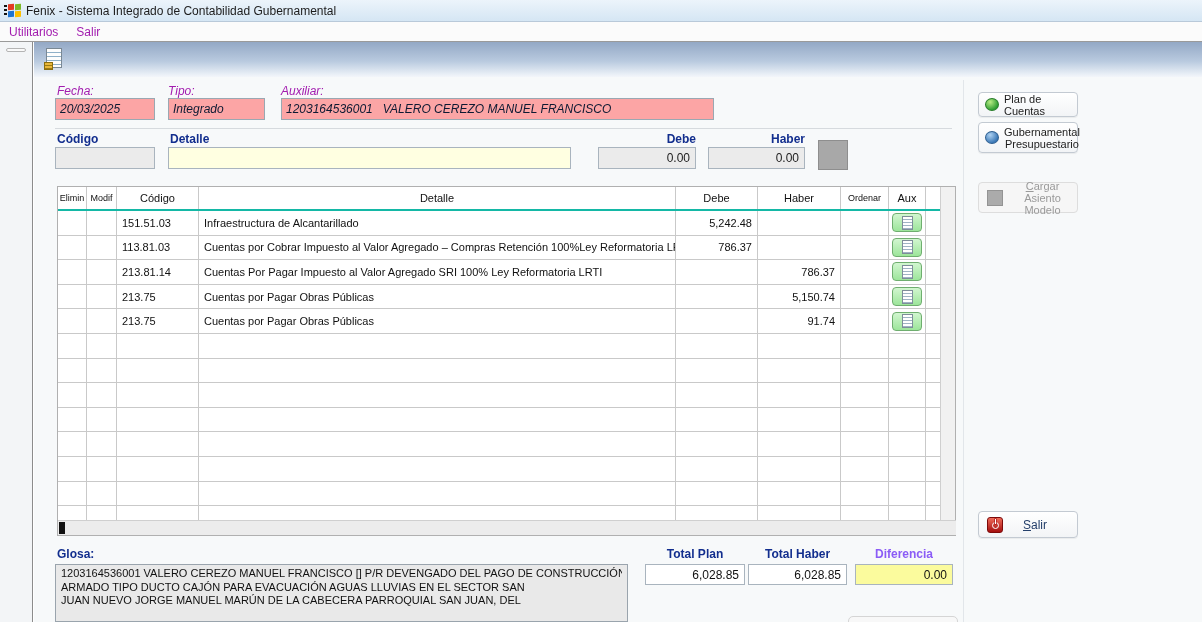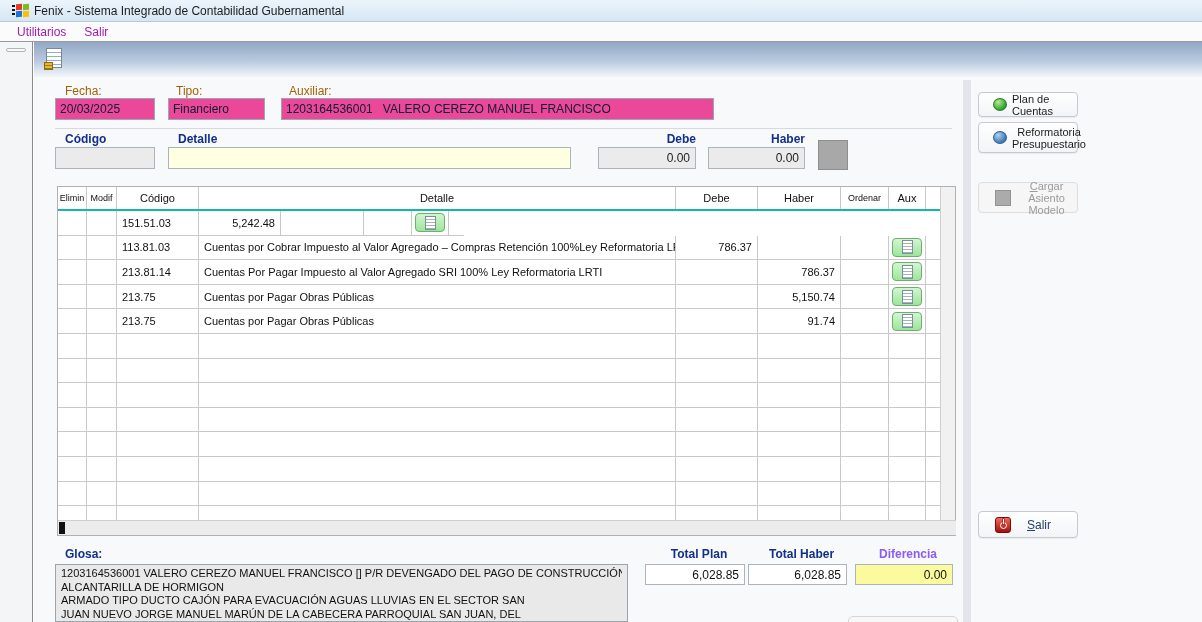--- a/index.html
+++ b/index.html
@@ -1,18 +1,18 @@
 <!DOCTYPE html>
 <html><head>
 <meta charset="utf-8">
 <style>
   * { margin:0; padding:0; box-sizing:border-box; }
   html,body { width:1202px; height:622px; overflow:hidden;
     font-family:"Liberation Sans", sans-serif; background:#fff; }
-  .abs { position:absolute;padding-left:8px; }
+  .abs { position:absolute; }
 
   
   #titlebar { left:0; top:0; width:1202px; height:22px;
     background:linear-gradient(#ecf4fb,#d5e6f4); border-bottom:1px solid #b9c9d9;
     display:flex; align-items:center; }
   #title-text { font-size:12px; color:#1c1c1c; margin-left:5px; }
   .winlogo { width:17px; height:15px; margin-left:4px; position:relative; }
   .winlogo .pane { position:absolute; width:6px; height:6px; }
   .winlogo .p1 { left:4px; top:1px; background:#e33a23; transform:skewY(-4deg);}
   .winlogo .p2 { left:11px; top:1px; background:#7db928; transform:skewY(-4deg);}
@@ -37,24 +37,24 @@
   .docicon { position:absolute; left:12px; top:6px; width:16px; height:20px;
     background:#fdfdfd repeating-linear-gradient(#fdfdfd 0 3px, #8fb0c8 3px 4px);
     border:1px solid #7a8894; }
   .docicon .coins { position:absolute; left:-3px; bottom:-3px; width:9px; height:8px;
     background:repeating-linear-gradient(#e8b73a 0 2px, #9c7a14 2px 3px);
     border:1px solid #8a6c10; }
   #content { left:34px; top:77px; width:1168px; height:545px; background:#f7f9fa; }
   #right-divider { left:963px; top:80px; width:1px; height:542px; background:#e2e6ea; }
 
   
-  .flabel { font-size:12px; color:#a16207; }
+  .flabel { font-size:12px; color:#a21caf;font-style:italic; }
   .blabel { font-size:12px; color:#122e8e; font-weight:bold; }
-  .cyan-input { background:#ec4899; border:1px solid #9aa8b2; font-size:12px;
-    color:#0d1a33; display:flex; align-items:center; padding:0 4px; white-space:pre; overflow:hidden;}
+  .cyan-input { background:#fca5a5; border:1px solid #9aa8b2; font-size:12px;
+    color:#0d1a33; display:flex; align-items:center; padding:0 4px; white-space:pre; overflow:hidden;font-style:italic;}
   .gray-input { background:#ebebeb; border:1px solid #a9b4be; font-size:12px;
     color:#222; display:flex; align-items:center; padding:0 5px; }
   .yellow-input { background:#ffffe1; border:1px solid #a9b4be; }
   .num { justify-content:flex-end; }
 
   #lbl-fecha { left:57px; top:84px; } #inp-fecha { left:55px; top:98px; width:100px; height:22px; }
   #lbl-tipo  { left:168px; top:84px; } #inp-tipo { left:168px; top:98px; width:97px; height:22px; }
   #lbl-aux   { left:281px; top:84px; } #inp-aux { left:281px; top:98px; width:433px; height:22px; }
   #hsep { left:55px; top:128px; width:897px; height:1px; background:#d6dade; }
   #lbl-codigo { left:57px; top:132px; } #lbl-detalle { left:170px; top:132px; }
@@ -161,21 +161,21 @@
       <div class="coins"></div>
     </div>
 </div>
 
 <div class="abs" id="content"></div>
 <div class="abs" id="right-divider"></div>
 
 <span class="abs flabel" id="lbl-fecha">Fecha:</span>
 <div class="abs cyan-input" id="inp-fecha">20/03/2025</div>
 <span class="abs flabel" id="lbl-tipo">Tipo:</span>
-<div class="abs cyan-input" id="inp-tipo">Financiero</div>
+<div class="abs cyan-input" id="inp-tipo">Integrado</div>
 <span class="abs flabel" id="lbl-aux">Auxiliar:</span>
 <div class="abs cyan-input" id="inp-aux">1203164536001   VALERO CEREZO MANUEL FRANCISCO</div>
 <div class="abs" id="hsep"></div>
 
 <span class="abs blabel" id="lbl-codigo">Código</span>
 <span class="abs blabel" id="lbl-detalle">Detalle</span>
 <span class="abs blabel" id="lbl-debe">Debe</span>
 <span class="abs blabel" id="lbl-haber">Haber</span>
 <div class="abs gray-input" id="inp-codigo"></div>
 <div class="abs gray-input yellow-input" id="inp-detalle"></div>
@@ -194,20 +194,21 @@
       <div class="hcell c5">Haber</div>
       <div class="hcell hsmall c6">Ordenar</div>
       <div class="hcell c7">Aux</div>
       <div class="hcell c8"></div>
     </div>
     <div id="tbody">
         <div class="trow">
           <div class="cell c0"></div>
           <div class="cell c1"></div>
           <div class="cell c2">151.51.03</div>
+          <div class="cell c3">Infraestructura de Alcantarillado</div>
           <div class="cell c4 num">5,242.48</div>
           <div class="cell c5 num"></div>
           <div class="cell c6"></div>
           <div class="cell c7">
             <div class="aux-btn">
               <div class="notepad"></div>
             </div>
           </div>
           <div class="cell c8"></div>
         </div>
@@ -367,21 +368,21 @@
   </div>
 </div>
 
 <div class="abs side-btn" id="btn-plan">
   <span class="sphere green"></span>
   <span>Plan de Cuentas</span>
 </div>
 <div class="abs side-btn" id="btn-clas">
   <span class="sphere blue"></span>
   <span class="two-line">
-    <span>Reformatoria</span>
+    <span>Gubernamental</span>
     <span>Presupuestario</span>
   </span>
 </div>
 <div class="abs side-btn" id="btn-cargar">
   <span class="gray-sq"></span>
   <span class="two-line">
     <span><u>C</u>argar Asiento</span>
     <span>Modelo</span>
   </span>
 </div>
@@ -389,21 +390,20 @@
   <span class="power">
       <span class="ring"></span>
       <span class="bar"></span>
     </span>
   <span id="salir-label"><u>S</u>alir</span>
 </div>
 
 <span class="abs blabel" id="lbl-glosa">Glosa:</span>
 <div class="abs" id="glosa-box">
   <div class="glosa-line">1203164536001 VALERO CEREZO MANUEL FRANCISCO  [] P/R DEVENGADO DEL PAGO DE CONSTRUCCIÓN DE</div>
-  <div class="glosa-line">ALCANTARILLA DE HORMIGON</div>
   <div class="glosa-line">ARMADO TIPO DUCTO CAJÓN PARA EVACUACIÓN AGUAS LLUVIAS EN EL SECTOR SAN</div>
   <div class="glosa-line">JUAN NUEVO JORGE MANUEL MARÚN DE LA CABECERA PARROQUIAL SAN JUAN, DEL</div>
 </div>
 <span class="abs blabel" id="lbl-tdebe">Total Plan</span>
 <span class="abs blabel" id="lbl-thaber">Total Haber</span>
 <span class="abs" id="lbl-dif">Diferencia</span>
 <div class="abs total-input" id="inp-tdebe">6,028.85</div>
 <div class="abs total-input" id="inp-thaber">6,028.85</div>
 <div class="abs total-input" id="inp-dif">0.00</div>
 <div class="abs" id="partial-btn"></div>

